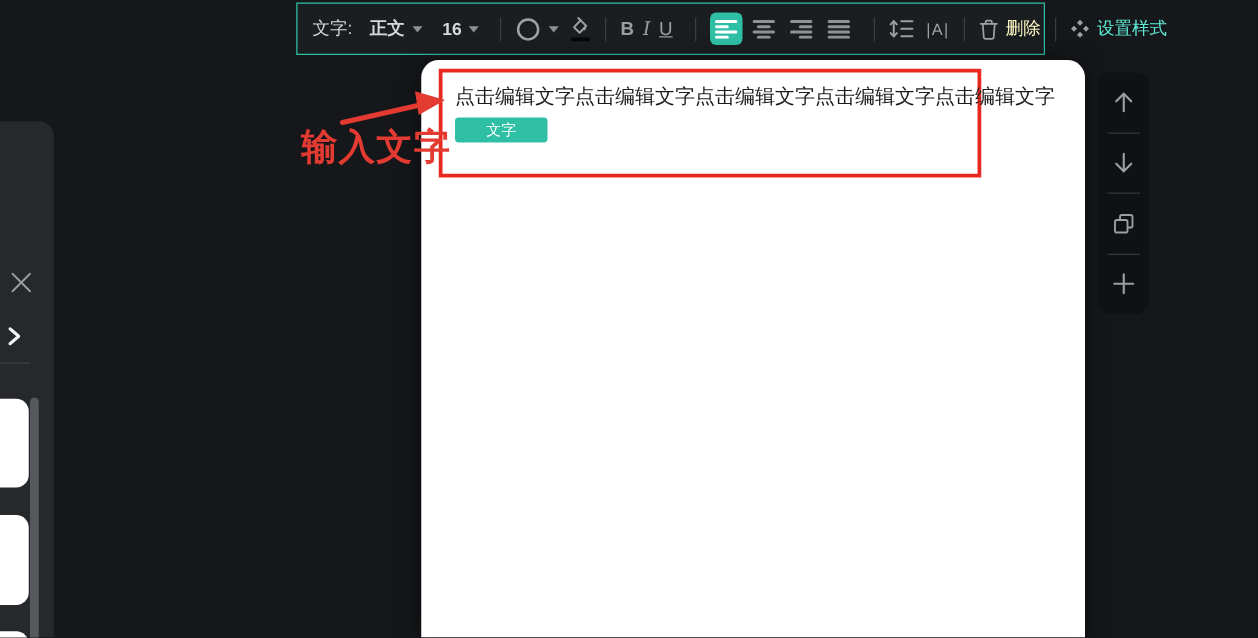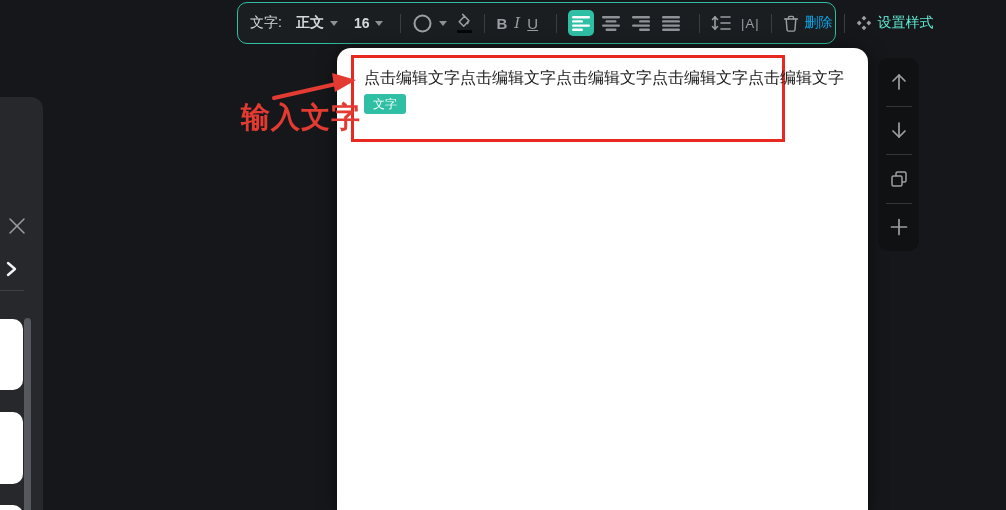--- a/index.html
+++ b/index.html
@@ -6,56 +6,56 @@
   body{
     width:1006px;height:510px;position:relative;overflow:hidden;
     background:#15171a;
     font-family:"Liberation Sans","DejaVu Sans",sans-serif;
     -webkit-font-smoothing:antialiased;
   }
   
   .toolbar{
     position:absolute;left:237px;top:2px;width:599px;height:42px;
     box-sizing:border-box;background:#1b1e21;
-    border:1.5px solid #2ebfa5;border-radius:10px;
+    border:1.5px solid #2ebfa5;border-radius:0;
     display:flex;align-items:center;padding:0 12px;
     color:#cfd2d5;font-size:14px;white-space:nowrap;
   }
   .tb-label{color:#d6d8da;margin-right:14px;}
   .dd{display:flex;align-items:center;gap:6px;cursor:pointer;margin-right:16px;color:#d6d8da;font-weight:bold;}
   .caret{width:0;height:0;border-left:4px solid transparent;border-right:4px solid transparent;border-top:5px solid #8e9194;}
   .tb-divider{width:1px;height:19px;background:#3a3d41;margin:0 11px;flex:none;}
   .tb-icon-btn{display:flex;align-items:center;justify-content:center;cursor:pointer;color:#9b9ea2;flex:none;}
   .fmt-btn{width:24px;height:24px;display:flex;align-items:center;justify-content:center;
     color:#9b9ea2;font-size:15px;cursor:pointer;margin-right:7px;border-radius:4px;}
   .fmt-b{font-weight:700;}
   .fmt-i{font-style:italic;font-family:"DejaVu Serif","Liberation Serif",serif;}
   .fmt-u{text-decoration:underline;}
   .align-btn{width:26px;height:26px;border-radius:5px;display:flex;align-items:center;justify-content:center;
     color:#8f9296;cursor:pointer;margin-right:4px;flex:none;}
   .align-btn.active{background:#2ebfa5;color:#ffffff;}
-  .word-btn{display:flex;align-items:center;gap:6px;cursor:pointer;color:#0ea5e9;}
+  .word-btn{display:flex;align-items:center;gap:6px;cursor:pointer;color:#fef9c3;}
   .ls-glyph{font-size:13px;color:#9b9ea2;letter-spacing:1px;}
   .bucket-wrap{display:flex;flex-direction:column;align-items:center;gap:2px;cursor:pointer;}
   .bucket-bar{width:15px;height:3px;background:#060606;border-radius:1px;}
   
   .canvas{
     position:absolute;left:337px;top:48px;width:531px;height:462px;
     background:#ffffff;border-radius:14px 14px 0 0;
     box-shadow:0 2px 18px rgba(0,0,0,.55);
   }
   .red-box{
     position:absolute;left:351px;top:55px;width:434px;height:87px;
     box-sizing:border-box;border:3px solid #e8291f;
     padding:5px 0 0 10px;
   }
   .red-box .tline{font-size:16px;line-height:29px;color:#1c1c1c;white-space:nowrap;}
   .tag-badge{
     display:inline-block;margin-top:2px;background:#2ebfa5;color:#ffffff;
-    font-size:12px;line-height:16px;padding:2px 9px;border-radius:3px;
+    font-size:12px;line-height:16px;padding:2px 25px;border-radius:3px;
   }
   
   .anno-arrow{position:absolute;left:268px;top:70px;width:100px;height:34px;}
   .anno-text{
     position:absolute;left:241px;top:98px;color:#e33b32;
     font-size:29px;font-weight:700;letter-spacing:1px;white-space:nowrap;
   }
   
   .left-panel{
     position:absolute;left:0;top:97px;width:43px;height:413px;

